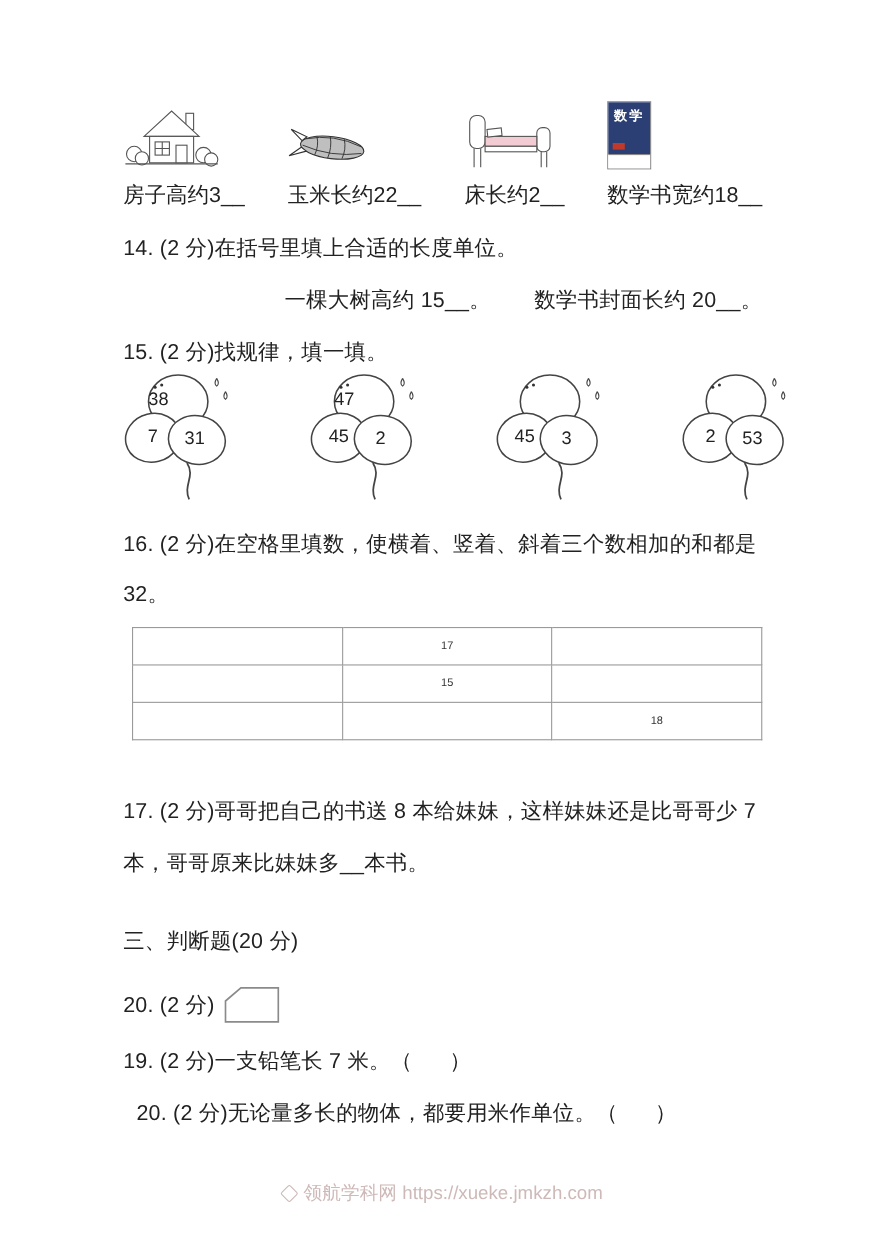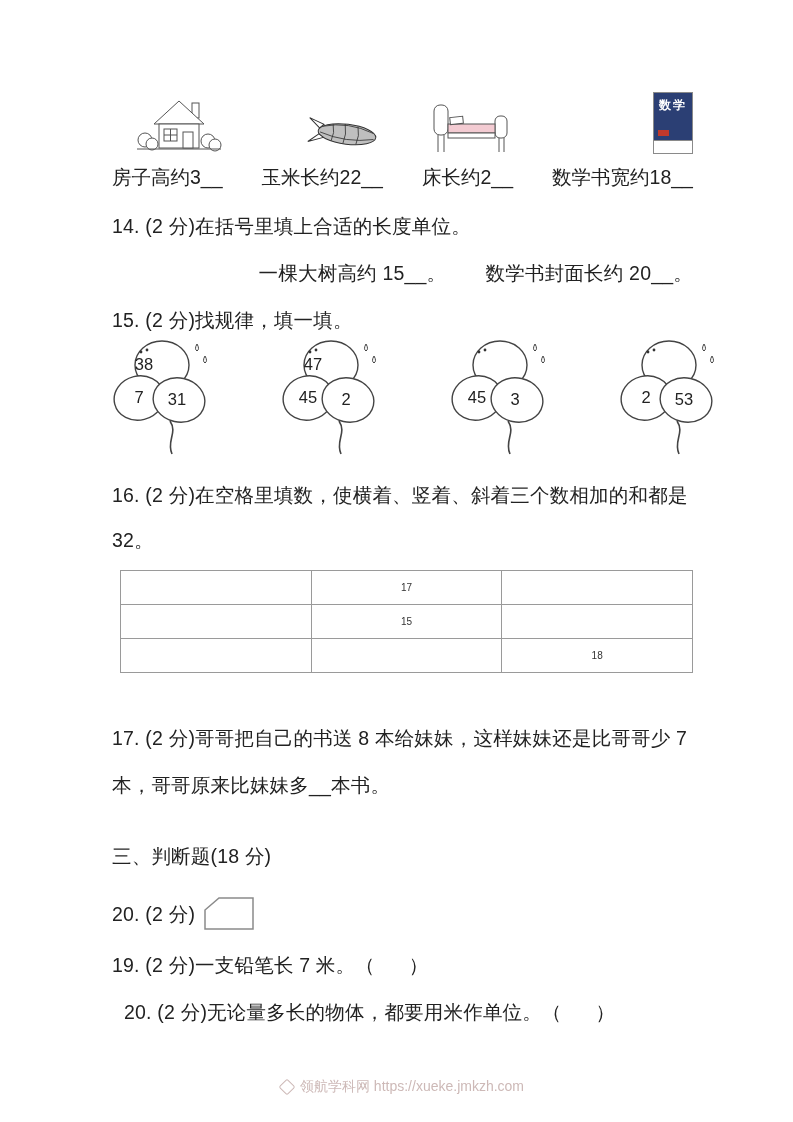--- a/index.html
+++ b/index.html
@@ -26,21 +26,21 @@
   
   .unit-row {
     display: flex;
     justify-content: space-between;
     align-items: flex-end;
     width: 100%;
   }
   .unit-item {
     display: flex;
     flex-direction: column;
-    align-items: flex-end;
+    align-items: flex-start;
   }
   .unit-icon-box {
     height: 68px;
     display: flex;
     align-items: flex-end;
     justify-content: center;
     margin-bottom: 10px;
   }
   .unit-label { font-size: 19.5px; }
   
@@ -101,21 +101,21 @@
   .q20-line { margin-top: 20px; margin-left: 12px; }
   
   .footer {
     margin-top: auto;
     padding-bottom: 26px;
     display: flex;
     justify-content: center;
     align-items: center;
     gap: 7px;
     color: #cdb9b7;
-    font-size: 14px;
+    font-size: 17px;
   }
   .footer-logo {
     width: 12px; height: 12px;
     border: 1.5px solid #cdb9b7;
     border-radius: 2px;
     transform: rotate(45deg);
     display: inline-block;
     flex: none;
   }
 </style>
@@ -286,21 +286,21 @@
       <td></td>
       <td></td>
       <td>18</td>
     </tr>
   </tbody>
     </table>
 
   <div class="text-line q17-line1">17. (2 分)哥哥把自己的书送 8 本给妹妹，这样妹妹还是比哥哥少 7</div>
   <div class="text-line q17-line2">本，哥哥原来比妹妹多__本书。</div>
 
-  <div class="text-line section3-title">三、判断题(18 分)</div>
+  <div class="text-line section3-title">三、判断题(20 分)</div>
 
   <div class="text-line q18-row">
     <span>20. (2 分)</span>
     <svg class="q18-shape" width="60" height="38" viewBox="0 0 60 38">
       <polygon points="6,35 6,16 20,4 54,4 54,35" fill="none" stroke="#8a8a8a" stroke-width="1.5"></polygon>
     </svg>
   </div>
 
   <div class="text-line q19-line">19. (2 分)一支铅笔长 7 米。（      ）</div>
   <div class="text-line q20-line">20. (2 分)无论量多长的物体，都要用米作单位。（      ）</div>

